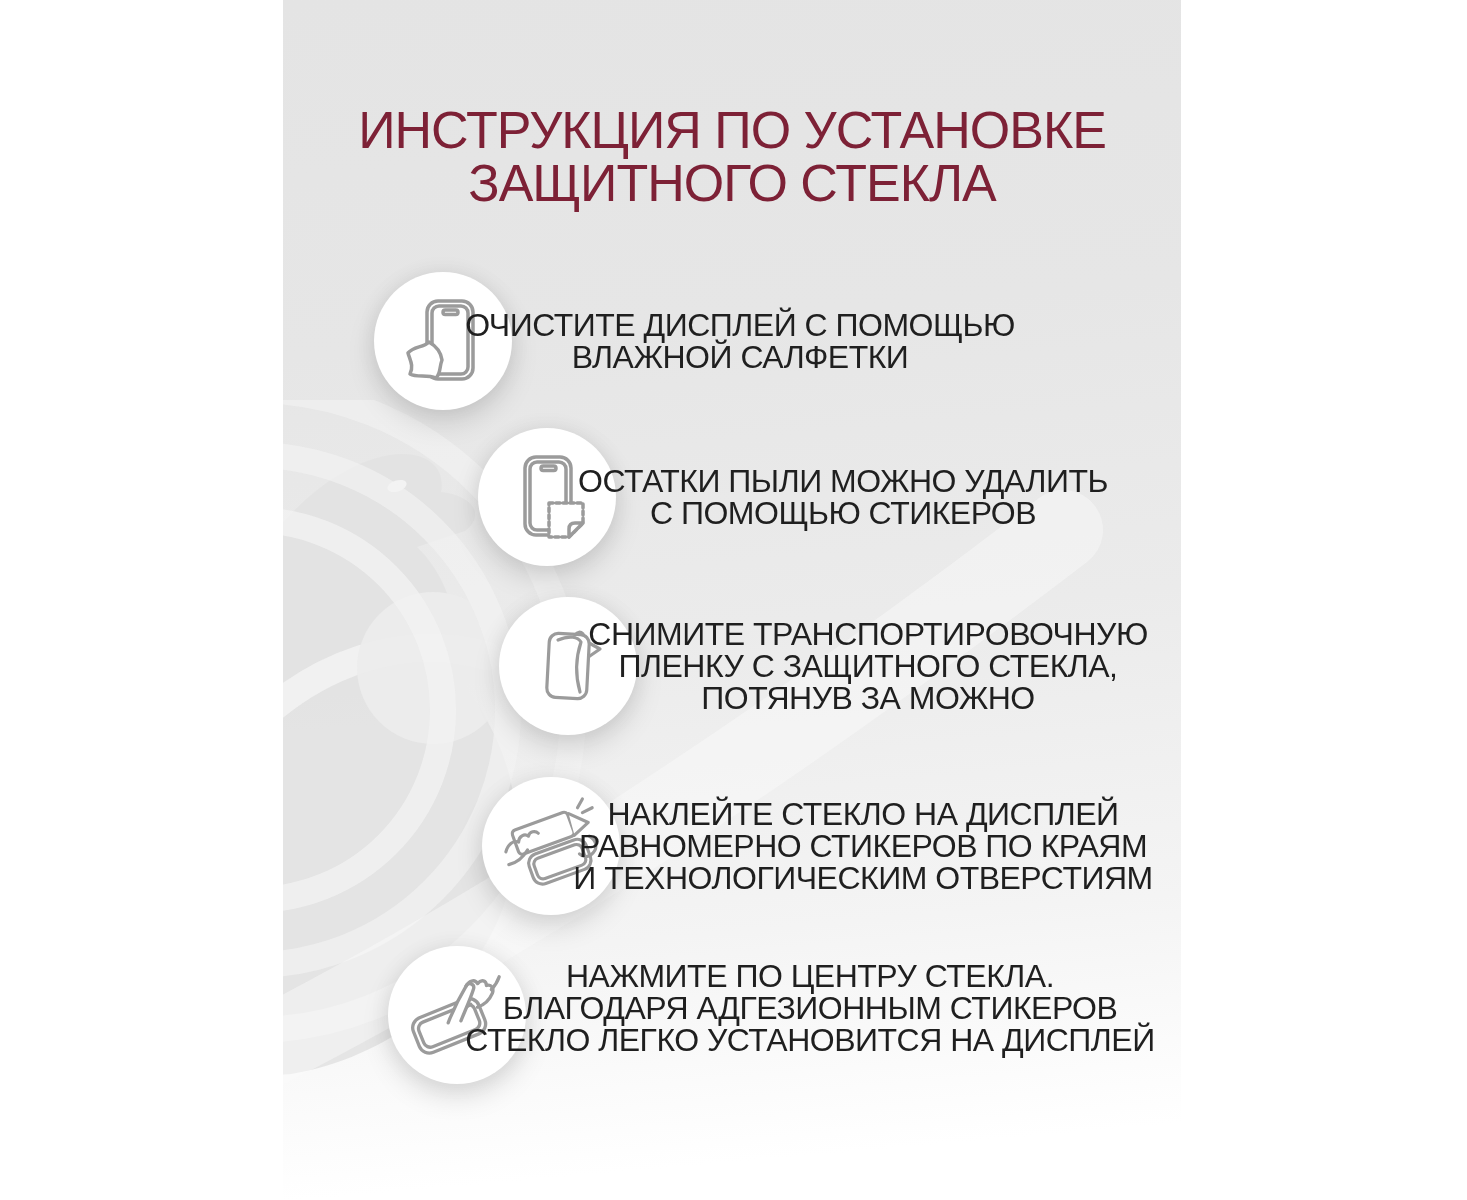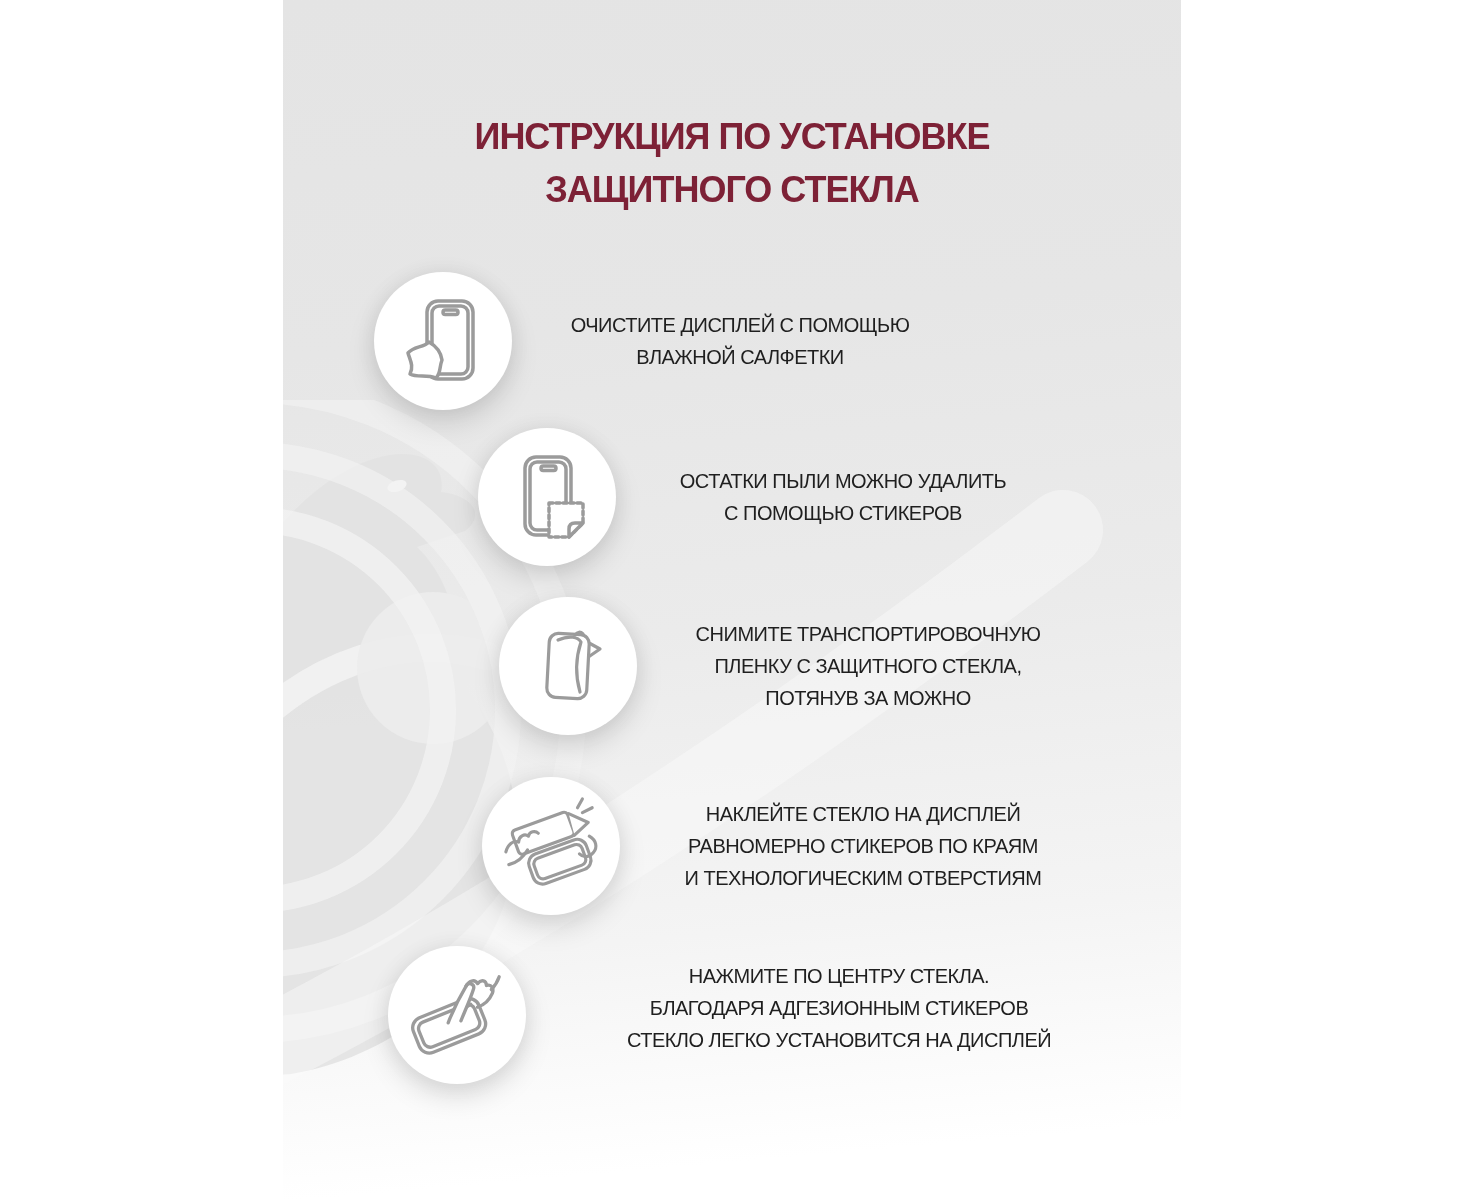--- a/index.html
+++ b/index.html
@@ -8,51 +8,51 @@
 
   .poster {
     position: absolute; left: 283px; top: 0; width: 898px; height: 1200px;
     background: linear-gradient(175deg, #e4e4e4 0%, #e6e6e6 28%, #ebebeb 52%, #f4f4f4 76%, #ffffff 94%);
     overflow: hidden;
   }
 
   .watermark { position: absolute; left: 0; top: 400px; width: 898px; height: 800px; pointer-events: none; }
 
   .title {
-    position: absolute; top: 110px; left: 0; width: 100%;
-    text-align: center; color: #7d2136; font-weight: 700;
-    font-size: 36px; line-height: 53px; letter-spacing: -1px;
+    position: absolute; top: 104px; left: 0; width: 100%;
+    text-align: center; color: #7d2136; font-weight: 400;
+    font-size: 52px; line-height: 53px; letter-spacing: -1px;
   }
 
   .circle {
     position: absolute; width: 138px; height: 138px; border-radius: 50%;
     background: #ffffff;
     box-shadow: 0 12px 28px rgba(0,0,0,0.13), 0 0 22px rgba(0,0,0,0.06);
     display: flex; align-items: center; justify-content: center;
   }
   .circle svg { display: block; }
 
   .txt {
     position: absolute; transform: translate(-50%, -50%);
     text-align: center; color: #1f1f1f;
-    font-size: 20px; line-height: 32px; letter-spacing: -0.5px;
+    font-size: 32px; line-height: 32px; letter-spacing: -0.5px;
     white-space: nowrap; font-weight: 400;
   }
 
   .s1c { left:  91px; top: 272px; }
   .s2c { left: 195px; top: 428px; }
   .s3c { left: 216px; top: 597px; }
   .s4c { left: 199px; top: 777px; }
   .s5c { left: 105px; top: 946px; }
 
   .s1t { left: 457px; top: 341px; }
   .s2t { left: 560px; top: 497px; }
   .s3t { left: 585px; top: 666px; }
   .s4t { left: 580px; top: 846px; }
-  .s5t { left: 556px; top: 1008px; }
+  .s5t { left: 527px; top: 1008px; }
 </style>
 </head>
 <body>
 
 <div class="poster">
 
   <svg class="watermark" viewBox="0 0 898 800">
     <g>
       <path d="M-100,560 C-72,462 -42,382 -6,322
                C-52,272 -60,202 -24,152

